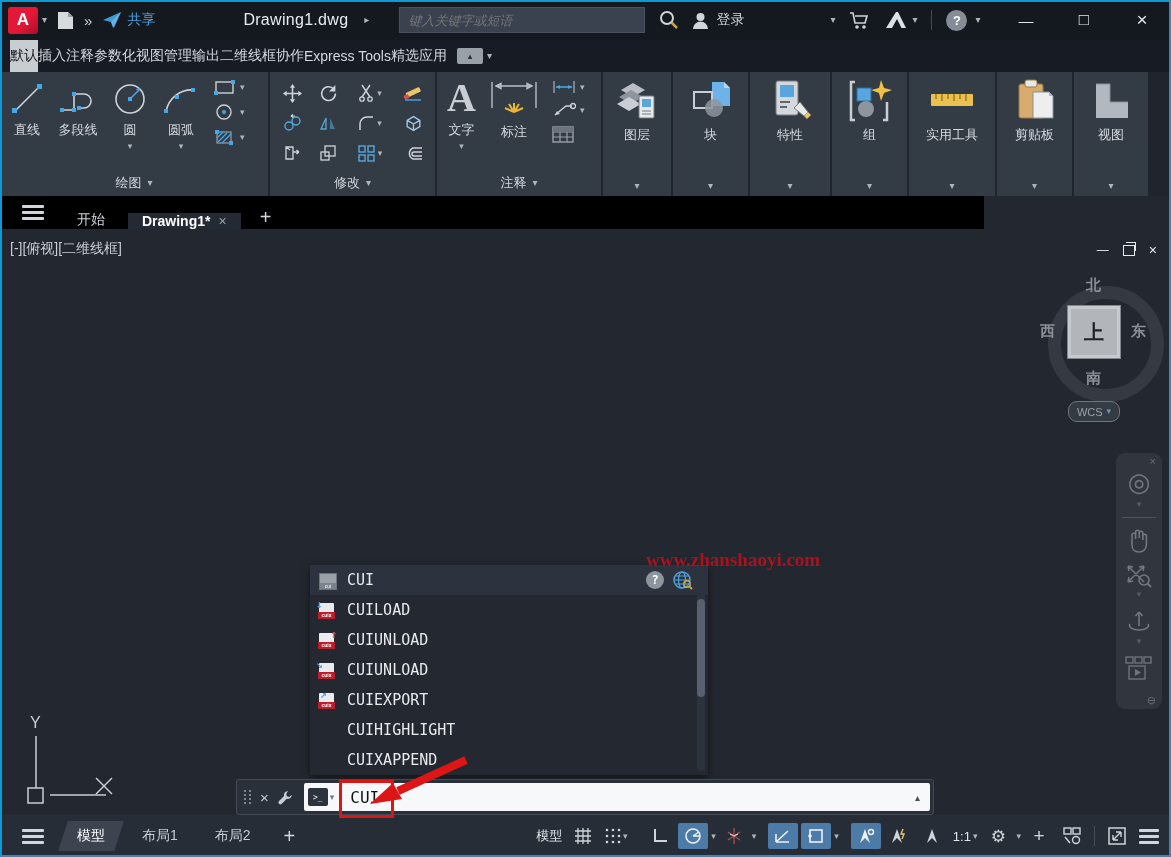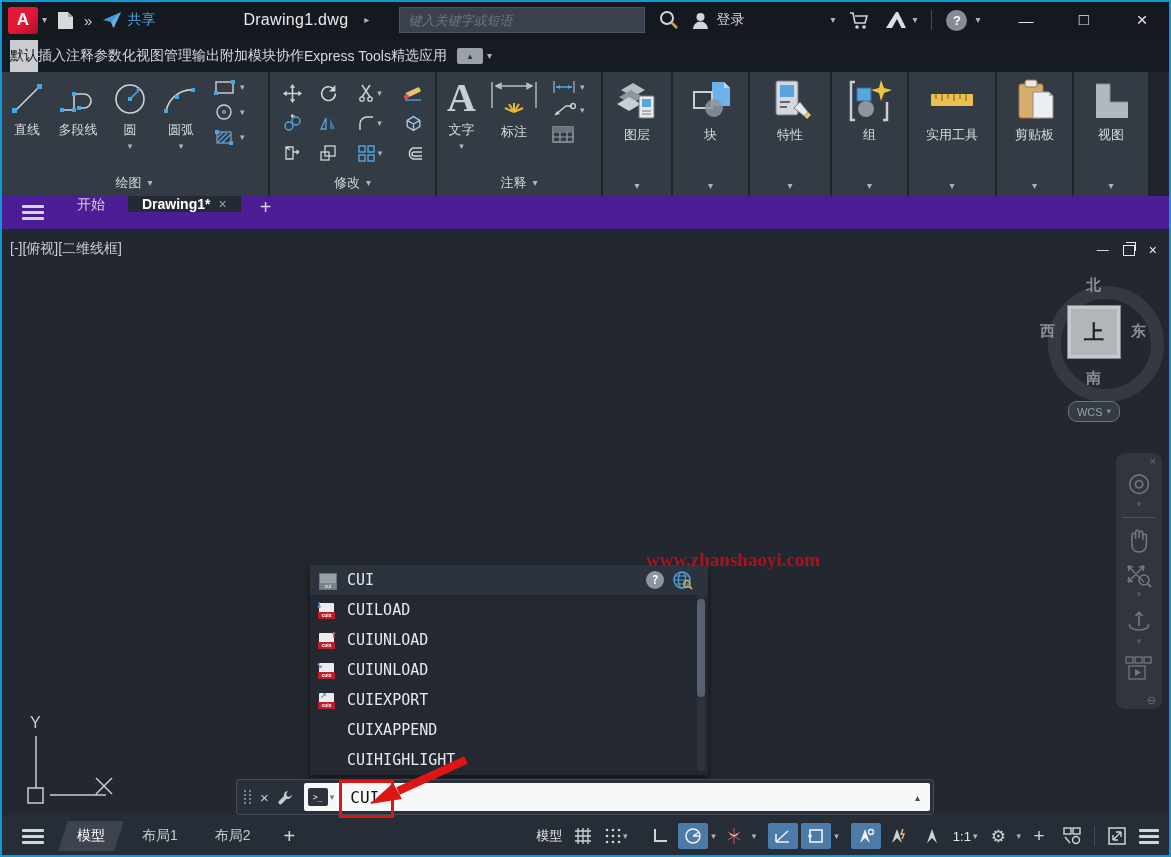--- a/index.html
+++ b/index.html
@@ -42,21 +42,21 @@
   .bigbtn{display:flex;flex-direction:column;align-items:center;gap:3px;}
   .bigbtn .lbl{font-size:13px;color:#d6dae0;}
   .tallpanel{display:flex;flex-direction:column;align-items:center;}
   .tallpanel .lbl{font-size:13px;color:#d6dae0;margin-top:2px;}
   .tallpanel .caret{position:absolute;bottom:5px;}
   .mgrid{display:grid;grid-template-columns:36px 36px 48px 38px;grid-auto-rows:30px;padding:6px 0 0 4px;align-items:center;justify-items:center;}
   .mcell{display:flex;align-items:center;gap:3px;}
   .bigA{font-size:40px;font-weight:bold;color:#c9ced4;line-height:1;font-family:"Liberation Serif",serif;}
 
   
-  #filetabs{left:0;top:196px;width:1171px;height:33px;background:#4c1d95;display:flex;align-items:flex-start;}
+  #filetabs{left:0;top:196px;width:984px;height:33px;background:#000000;display:flex;align-items:flex-end;}
   .ftab{display:flex;align-items:center;padding:0 14px;color:#ced3d9;font-size:14px;gap:8px;}
   .ftab.active{background:#242a33;color:#fff;font-weight:bold;}
   .slash{width:1px;background:#5a626c;transform:skewX(-22deg);margin:5px 4px;}
   .hamb{display:flex;flex-direction:column;gap:3px;margin:0 10px 0 22px;align-self:center;}
   .hamb i{display:block;width:22px;height:3px;background:#d2d6dc;border-radius:1px;}
   .plusbtn{color:#d2d6dc;font-size:20px;display:flex;align-items:center;padding:0 10px;}
 
   
   #canvas{left:0;top:229px;width:1171px;height:586px;background:#23272f;}
   #vp-label{left:10px;top:240px;color:#c9ced4;font-size:14px;}
@@ -192,21 +192,21 @@
   </div>
 
   <div id="ribbon-tabs" class="abs">
     <span class="rtab active">默认</span>
     <span class="rtab">插入</span>
     <span class="rtab">注释</span>
     <span class="rtab">参数化</span>
     <span class="rtab">视图</span>
     <span class="rtab">管理</span>
     <span class="rtab">输出</span>
-    <span class="rtab">附加模块</span>
+    <span class="rtab">二维线框</span>
     <span class="rtab">协作</span>
     <span class="rtab">Express Tools</span>
     <span class="rtab">精选应用</span>
     <span class="roverflow">
       <span class="pill">▴</span>
       <span class="caret">▾</span>
     </span>
   </div>
 
   <div id="ribbon" class="abs">
@@ -620,25 +620,25 @@
       <span class="ac-icon-slot">
           <span class="cuix">
             <span class="arr blue" style="left:1px">↗</span>
             <span class="band">cuix</span>
           </span>
         </span>
       <span>CUIEXPORT</span>
     </div>
     <div class="ac-row">
       <span class="ac-icon-slot"></span>
-      <span>CUIXAPPEND</span>
+      <span>CUIHIGHLIGHT</span>
     </div>
     <div class="ac-row">
       <span class="ac-icon-slot"></span>
-      <span>CUIHIGHLIGHT</span>
+      <span>CUIXAPPEND</span>
     </div>
     <div id="ac-scroll">
         <div id="ac-thumb"></div>
       </div>
   </div>
 
   <div id="cmdbar" class="abs">
     <span class="gripdots">
         <i></i>
         <i></i>

